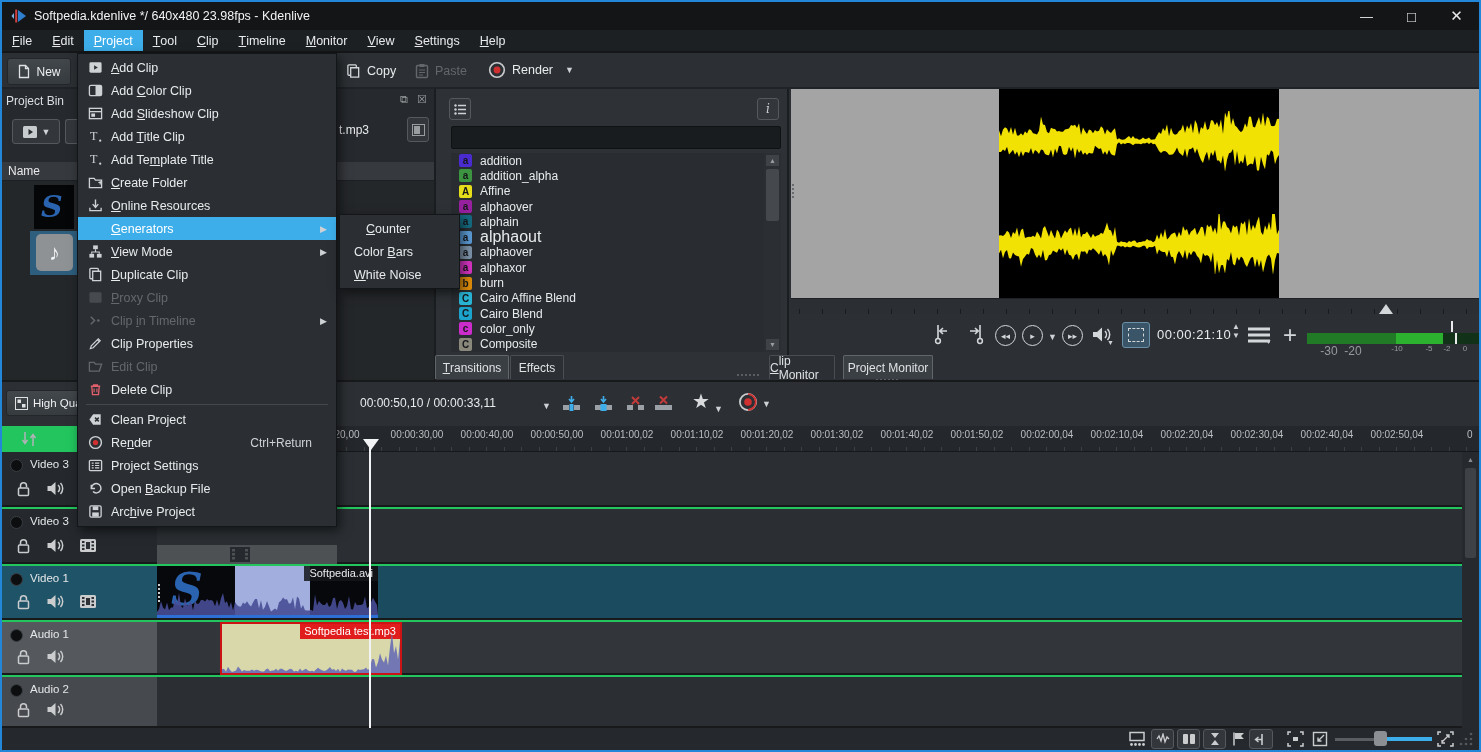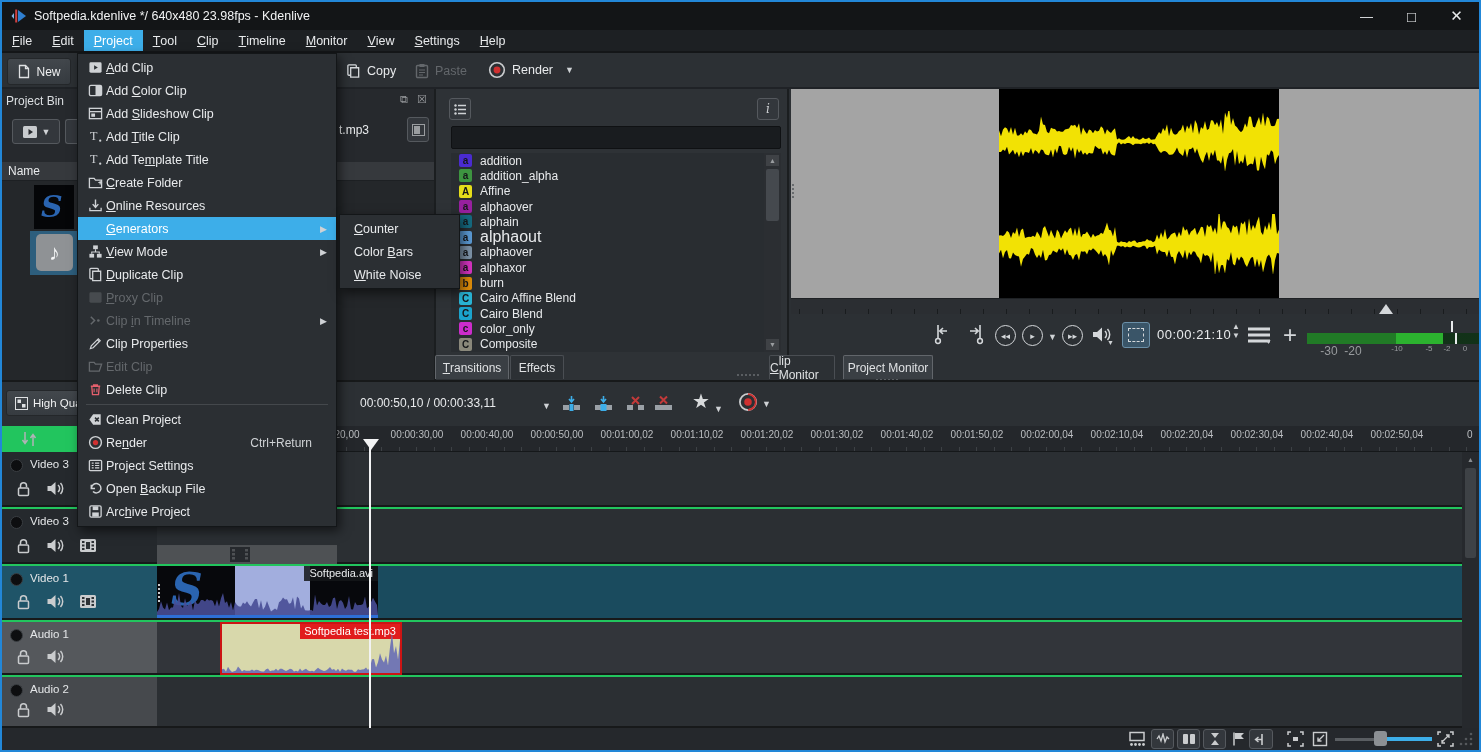--- a/index.html
+++ b/index.html
@@ -33,21 +33,21 @@
     display:flex; align-items:center; justify-content:center; color:#cfd2d5; }
   .search-field { position:absolute; background:#191c1f; border:1px solid #0f1113; border-radius:2px; }
   .tab { position:absolute; height:24px; display:flex; align-items:center; justify-content:center;
     font-size:12px; color:#dfe1e3; border:1px solid #4a4e53; border-bottom:none;
     background:#2c3034; border-radius:2px 2px 0 0; }
   .tab.active { background:#3a3f44; border-color:#62666b; }
   .menu-panel { position:absolute; background:#2b2f33; border:1px solid #131618;
     box-shadow:3px 4px 10px rgba(0,0,0,0.55); z-index:50; }
   .menu-row { height:23px; display:flex; align-items:center; padding:0 6px; font-size:12.5px; color:#e8eaec; }
   .menu-row .mi { width:22px; display:flex; justify-content:center; }
-  .menu-row .ml { flex:1; white-space:nowrap; }
+  .menu-row .ml { margin-left:5px; flex:1; white-space:nowrap; }
   .menu-row .ms { color:#cfd2d5; font-size:12px; margin-right:8px; }
   .menu-row .ma { width:10px; font-size:9px; color:#cfd2d5; }
   .menu-row.sel { background:#3daee9; color:#fff; }
   .menu-row.dis { color:#64686c; }
   .menu-sep { height:1px; background:#44484c; margin:3px 8px; }
   .track-header { position:absolute; left:0; width:155px; border-bottom:2px solid #17191a; }
   .lane { position:absolute; left:155px; width:1307px; border-bottom:2px solid #17191a; }
   .tick { position:absolute; width:1px; background:#3d4145; bottom:0; }
   .ruler-lbl { position:absolute; top:3px; font-size:10px; color:#bcbfc2; transform:translateX(-50%); white-space:nowrap; }
   .circ-btn { width:21px; height:21px; border:1.5px solid #d4d7da; border-radius:50%;
@@ -979,21 +979,21 @@
             <rect x="4.5" y="9" width="7" height="4.5" fill="#cfd2d5"></rect>
           </svg>
         </span>
         <span class="ml">Arc<u>h</u>ive Project</span>
         <span class="ma"></span>
       </div>
     </div>
 
   <div class="menu-panel" style="left:337px;top:212px;width:121px;z-index:51;padding:2px 0" id="generatorsSubmenu">
       <div class="menu-row">
-        <span class="ml" style="margin-left:8px"><u>C</u>ounter</span>
+        <span class="ml" style="margin-left:20px"><u>C</u>ounter</span>
       </div>
       <div class="menu-row">
         <span class="ml" style="margin-left:8px">Color <u>B</u>ars</span>
       </div>
       <div class="menu-row">
         <span class="ml" style="margin-left:8px"><u>W</u>hite Noise</span>
       </div>
     </div>
 
 </div>

